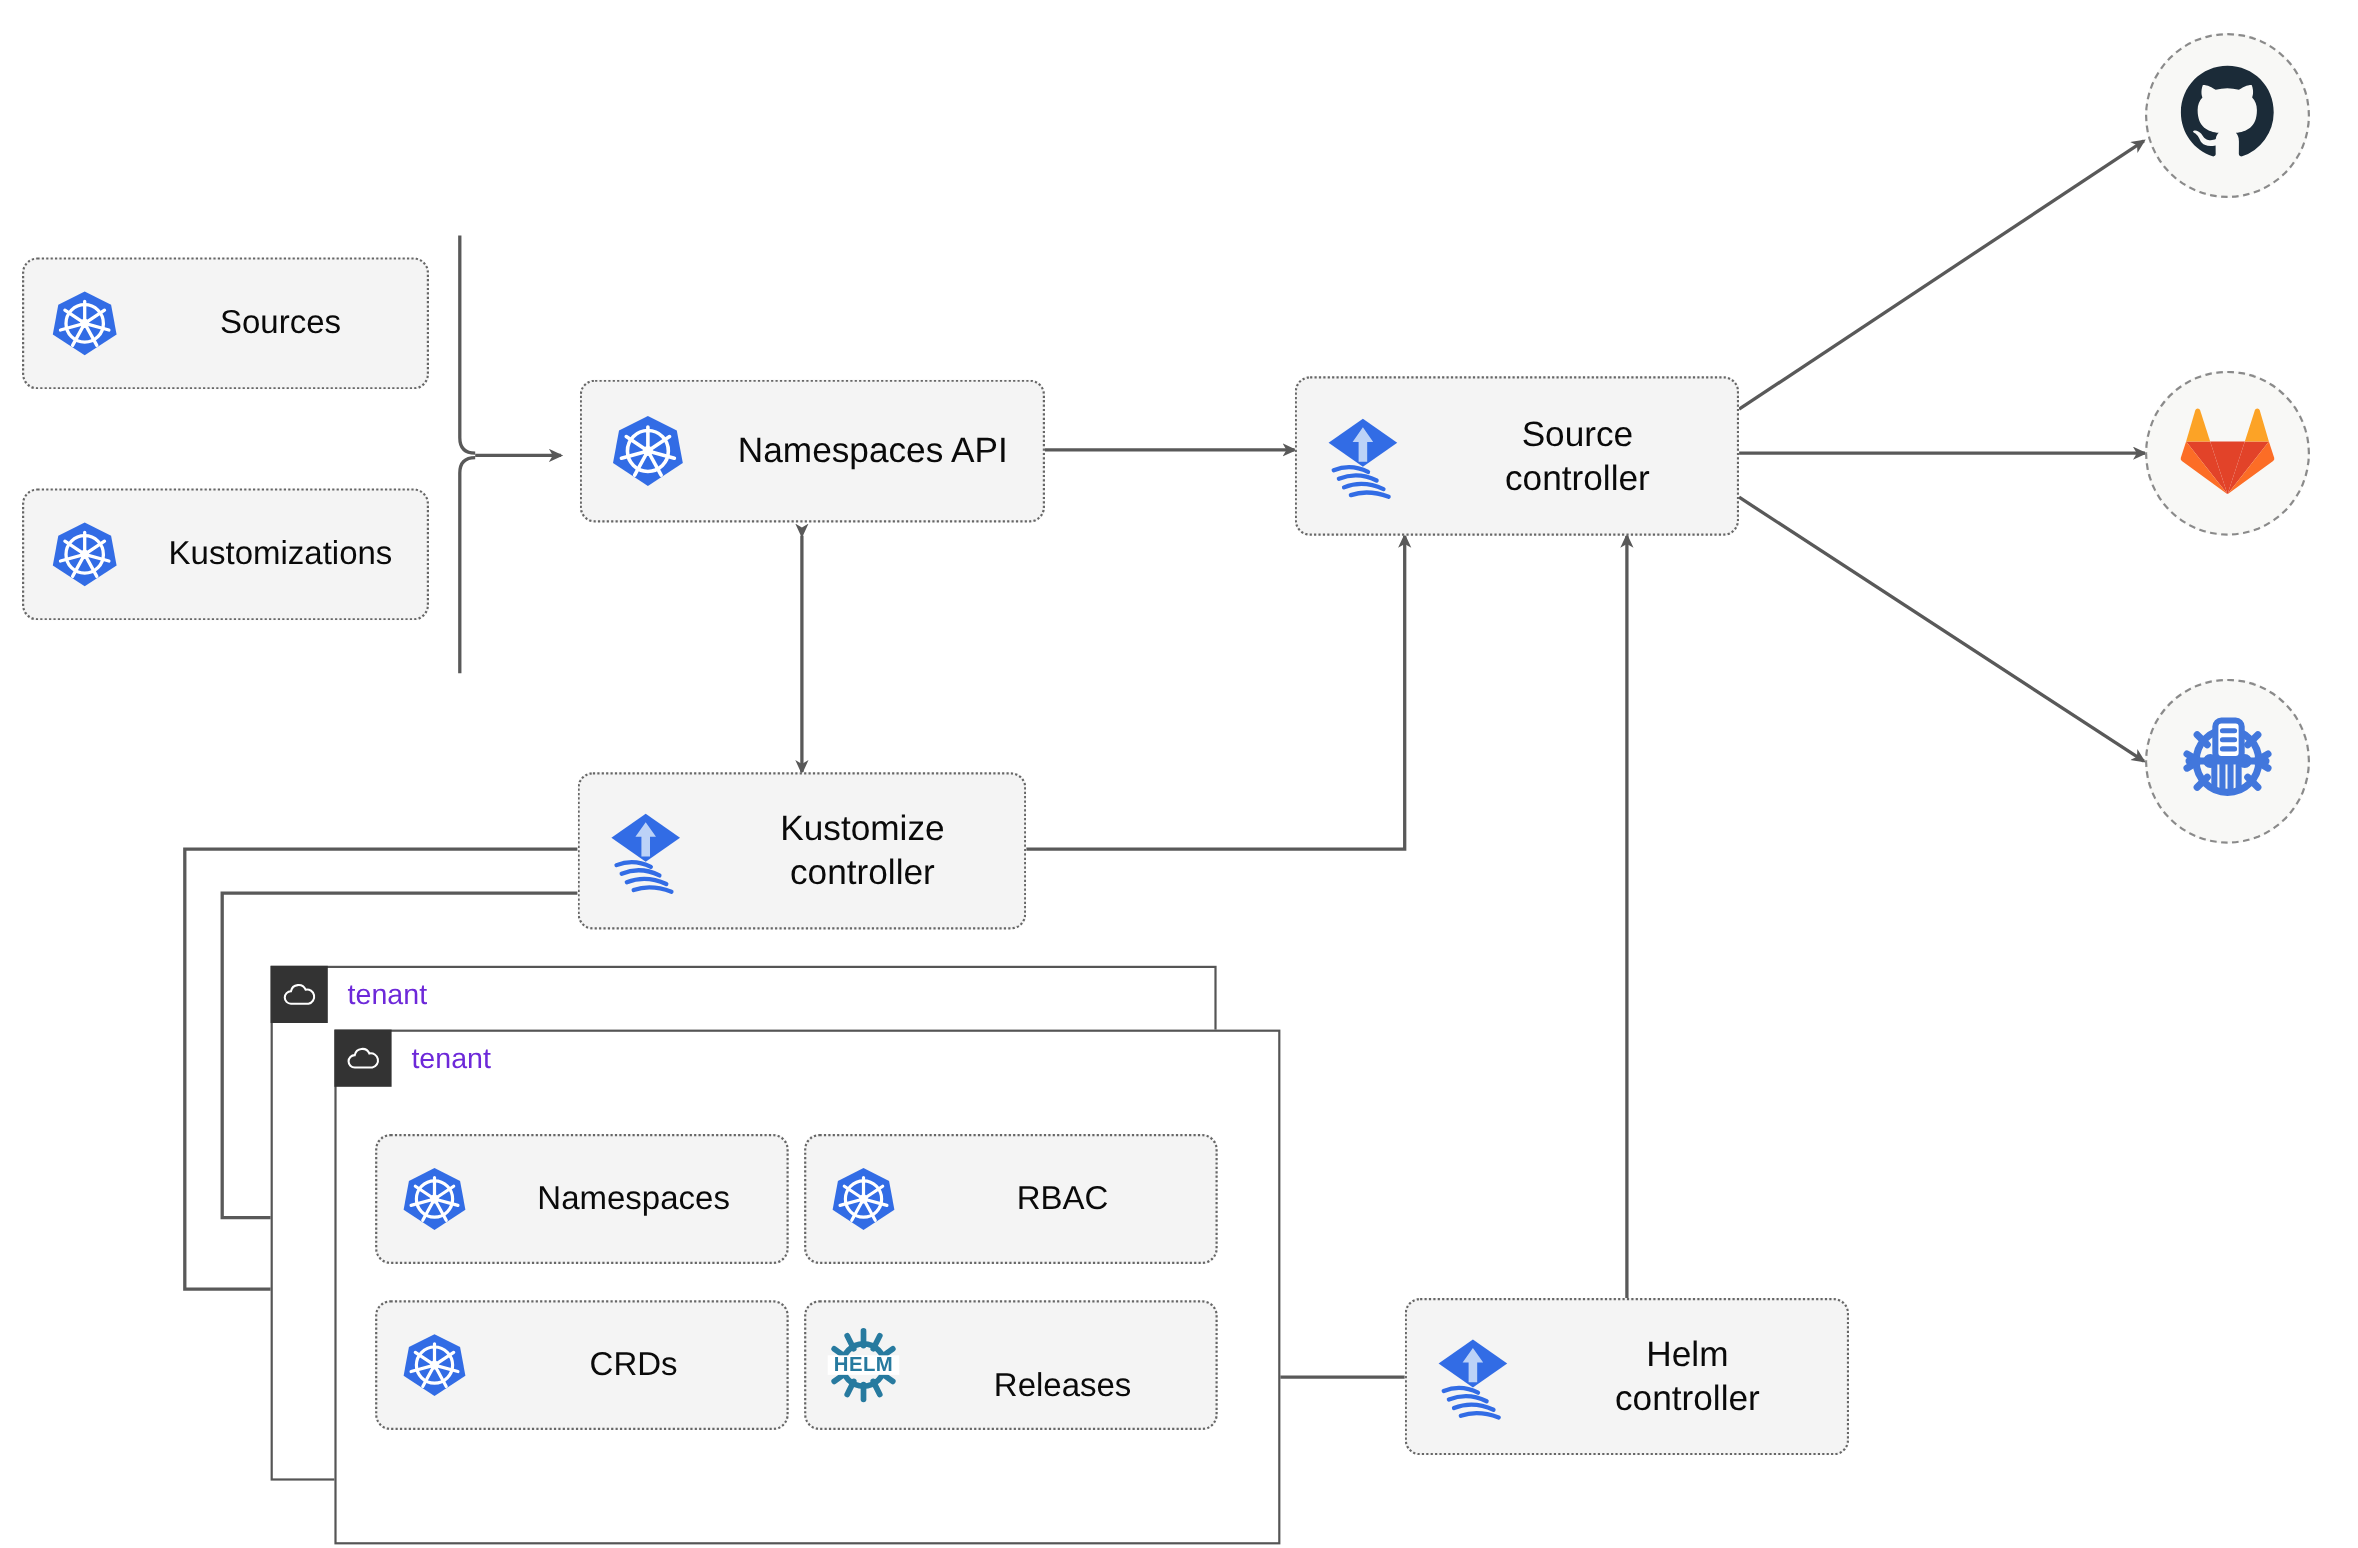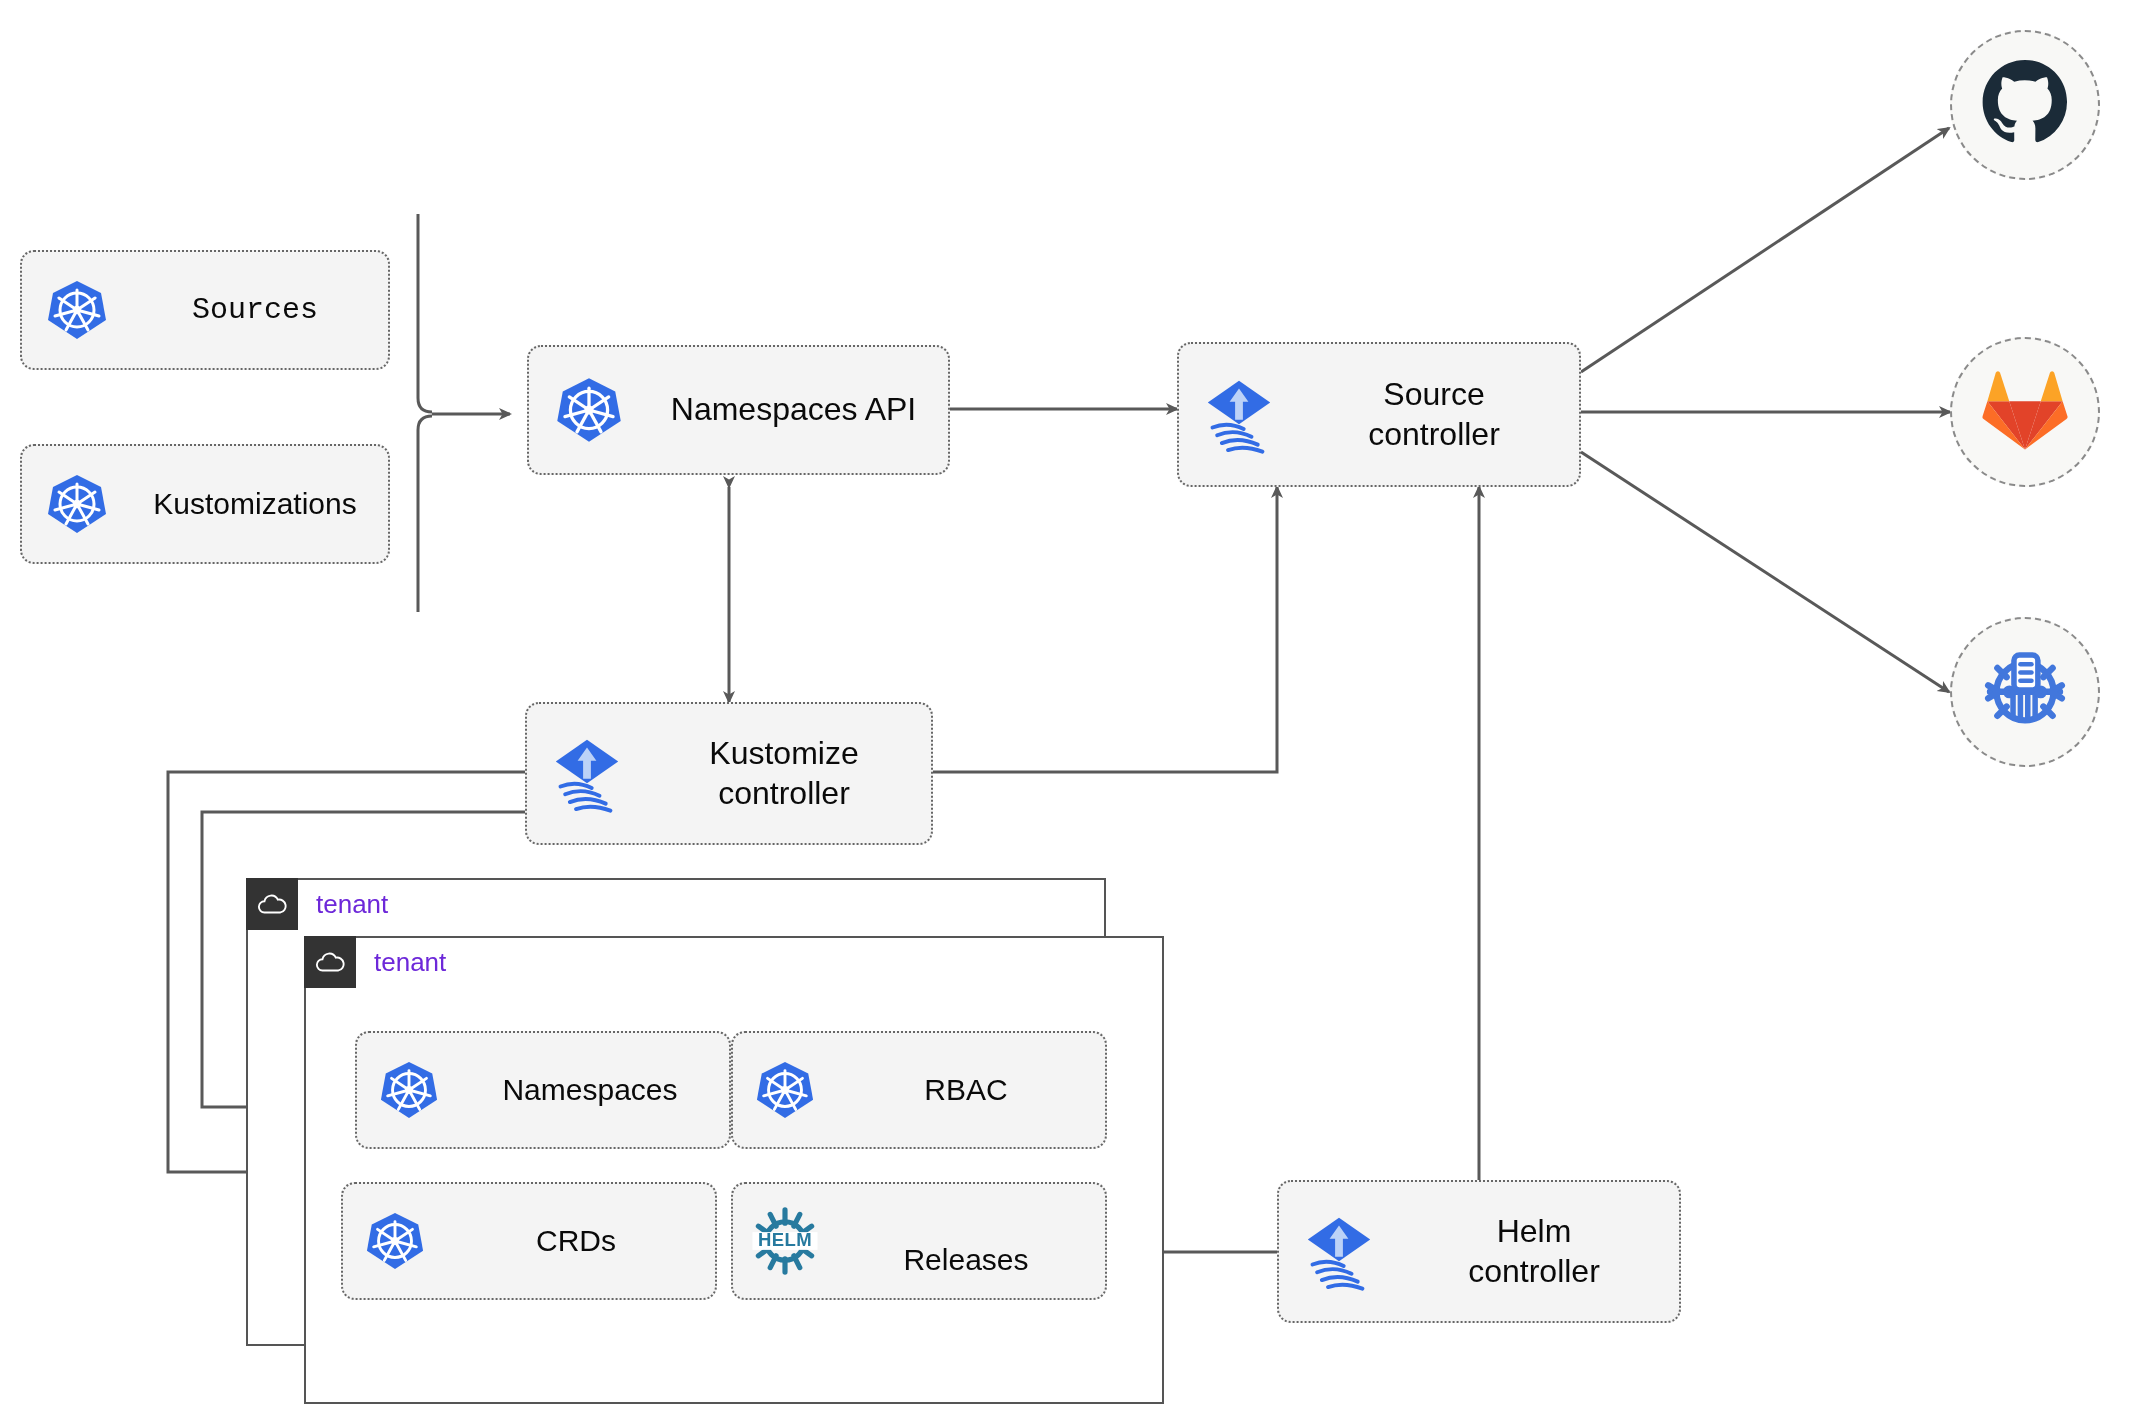--- a/index.html
+++ b/index.html
@@ -132,21 +132,21 @@
       <path d="M1581,412 L1950,412" marker-end="url(#ahs)"></path>
 
       <path d="M1581,452 L1949,692" marker-end="url(#ahs)"></path>
 
       <path d="M525,772 L168,772 L168,1172 L300,1172" marker-end="url(#ahs)"></path>
 
       <path d="M525,812 L202,812 L202,1107 L334,1107" marker-end="url(#ahs)"></path>
     </g>
   </svg>
 
-  <div class="node" style="left:20px; top:250px; width:370px; height:120px;font-family:Liberation Mono, monospace;">
+  <div class="node" style="left:20px; top:234px; width:370px; height:120px;">
     <span class="ico" style="width:110px;">
       <svg width="64" height="64" viewBox="0 0 64 64" aria-hidden="true">
         <polygon points="32,3 56,15 61,42 32,61 3,42 8,15" fill="#326CE5"></polygon>
         <g fill="#ffffff">
           <circle cx="32" cy="32" r="4.2"></circle>
           <g stroke="#ffffff" stroke-width="3" stroke-linecap="round">
             <line x1="32" y1="32" x2="32" y2="12"></line>
             <line x1="32" y1="32" x2="50" y2="20"></line>
             <line x1="32" y1="32" x2="54" y2="38"></line>
             <line x1="32" y1="32" x2="43" y2="52"></line>
@@ -332,21 +332,21 @@
     <div class="tenant-tab">
       <span class="tenant-badge">
         <svg width="30" height="22" viewBox="0 0 32 22" aria-hidden="true">
           <path d="M8 20 a6 6 0 0 1 0-12 a7.5 7.5 0 0 1 14.2-1.6 A5.6 5.6 0 0 1 25 20 Z" fill="none" stroke="#ffffff" stroke-width="2"></path>
         </svg>
       </span>
       <span class="tenant-name">tenant</span>
     </div>
   </div>
 
-  <div class="node" style="left:355px; top:1031px; width:376px; height:118px; z-index:7;">
+  <div class="node" style="left:341px; top:1031px; width:376px; height:118px; z-index:7;">
     <span class="ico" style="width:104px;">
       <svg width="62" height="62" viewBox="0 0 64 64" aria-hidden="true">
         <polygon points="32,3 56,15 61,42 32,61 3,42 8,15" fill="#326CE5"></polygon>
         <g fill="#ffffff">
           <circle cx="32" cy="32" r="4.2"></circle>
           <g stroke="#ffffff" stroke-width="3" stroke-linecap="round">
             <line x1="32" y1="32" x2="32" y2="12"></line>
               <line x1="32" y1="32" x2="50" y2="20"></line>
             <line x1="32" y1="32" x2="54" y2="38"></line>
               <line x1="32" y1="32" x2="43" y2="52"></line>

